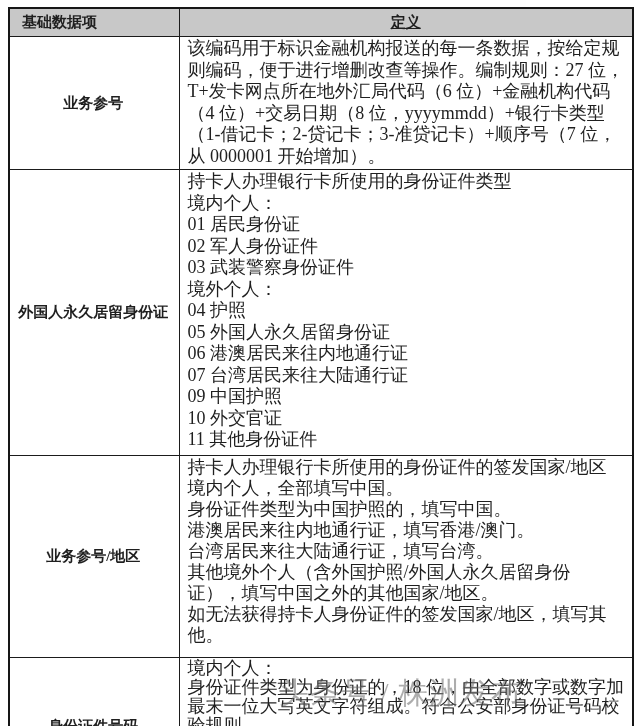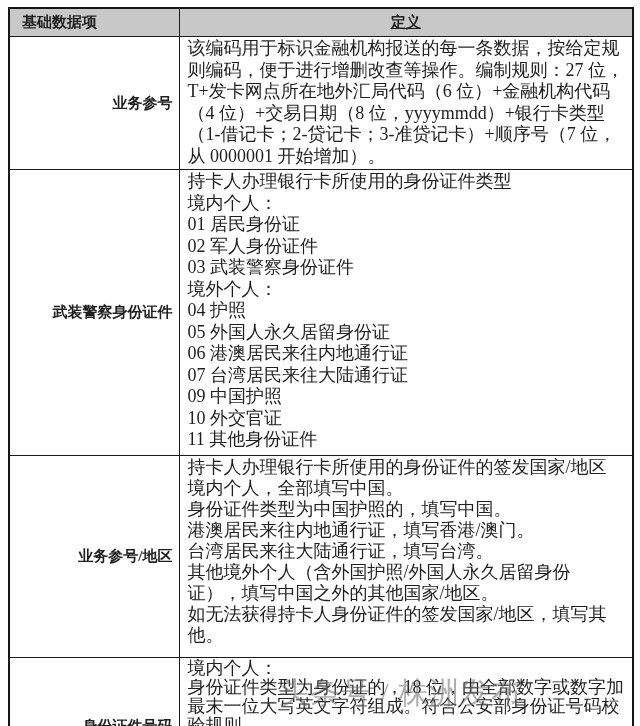--- a/index.html
+++ b/index.html
@@ -41,21 +41,21 @@
     height: 25px;
     font-size: 15px;
     font-weight: bold;
     padding: 1px 6px;
   }
   th.h-item { text-align: left; padding-left: 12px; }
   th.h-def  { text-align: center; text-decoration: underline; }
 
   td.item-cell {
     vertical-align: middle;
-    text-align: right;
+    text-align: center;
     font-weight: bold;
     font-size: 15px;
     padding: 2px 6px 2px 4px;
     background: #ffffff;
   }
   td.def-cell {
     vertical-align: top;
     text-align: left;
     font-size: 18px;
     line-height: 21.5px;
@@ -98,21 +98,21 @@
         <th class="h-item">基础数据项</th>
         <th class="h-def">定义</th>
       </tr>
     </thead>
     <tbody>
       <tr class="row-1">
         <td class="item-cell">业务参号</td>
         <td class="def-cell">该编码用于标识金融机构报送的每一条数据，按给定规则编码，便于进行增删改查等操作。编制规则：27 位，T+发卡网点所在地外汇局代码（6 位）+金融机构代码（4 位）+交易日期（8 位，yyyymmdd）+银行卡类型（1-借记卡；2-贷记卡；3-准贷记卡）+顺序号（7 位，从 0000001 开始增加）。</td>
       </tr>
       <tr class="row-2">
-        <td class="item-cell">武装警察身份证件</td>
+        <td class="item-cell">外国人永久居留身份证</td>
         <td class="def-cell">持卡人办理银行卡所使用的身份证件类型
 境内个人：
 01 居民身份证
 02 军人身份证件
 03 武装警察身份证件
 境外个人：
 04 护照
 05 外国人永久居留身份证
 06 港澳居民来往内地通行证
 07 台湾居民来往大陆通行证

